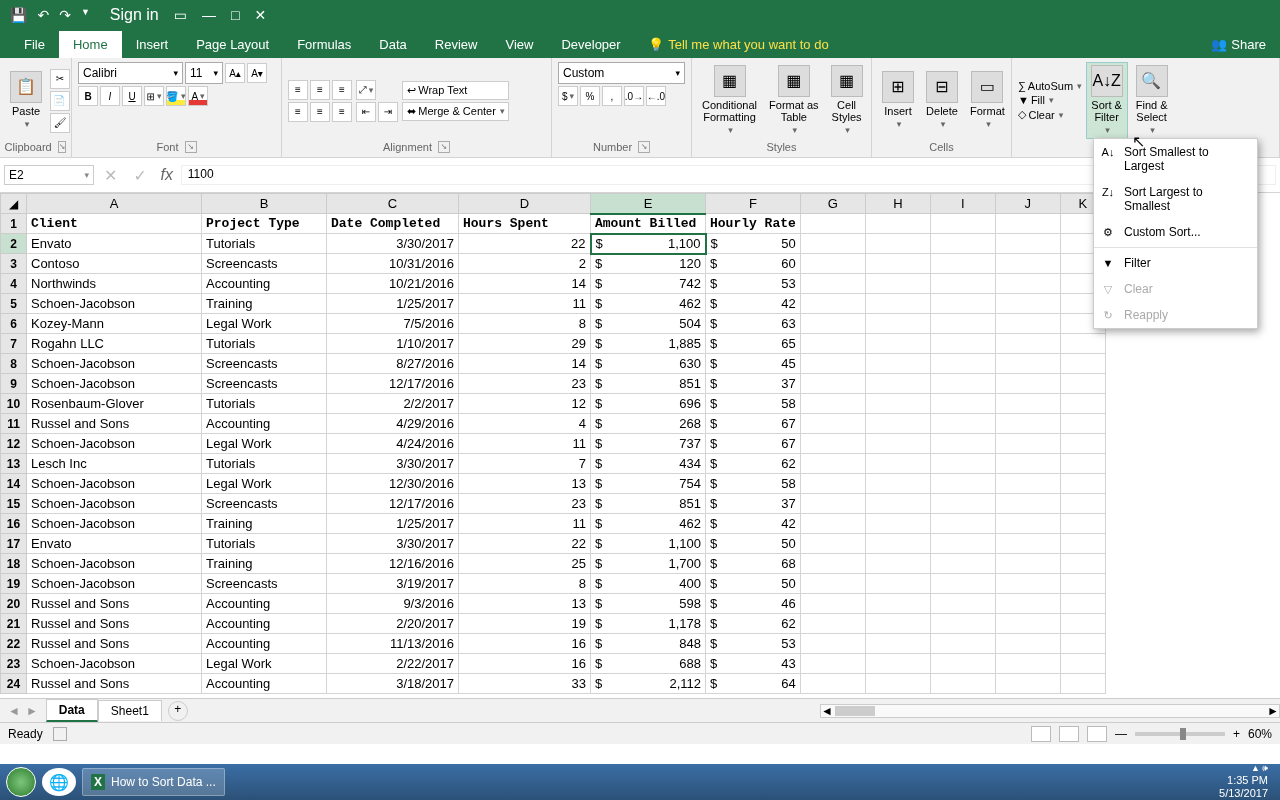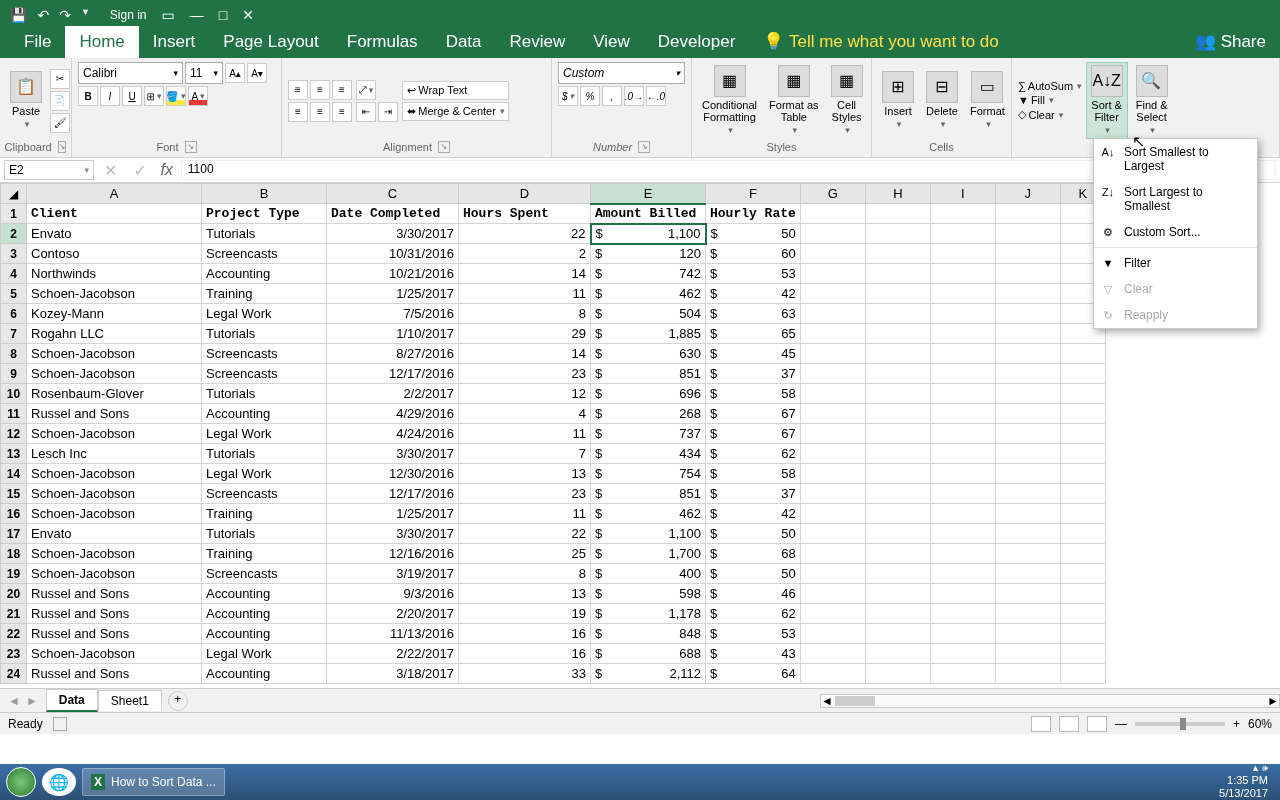--- a/index.html
+++ b/index.html
@@ -7,39 +7,39 @@
 
 
 .titlebar { background: #217346; height: 30px; display: flex; align-items: center; color: #fff; font-size: 12px; }
 .titlebar .qa { display: flex; gap: 10px; padding: 0 10px; }
 .titlebar .qa span { font-size: 14px; }
 .titlebar .title { flex: 1; text-align: center; }
 .titlebar .right { display: flex; gap: 15px; padding: 0 10px; align-items: center;}
 .titlebar .right span { font-size: 14px; }
 
 
-.tabs { background: #217346; height: 28px; display: flex; align-items: flex-end; padding-left: 10px; color: #fff; font-size: 17px; }
+.tabs { background: #217346; height: 28px; display: flex; align-items: flex-end; padding-left: 10px; color: #fff; font-size: 13px; }
 .tab { padding: 6px 14px; cursor: pointer; }
 .tab.active { background: #fff; color: #217346; }
 .tabs .share { margin-left: auto; padding: 6px 14px; display:flex; align-items:center; gap:4px;}
 
 
 .ribbon { background: #f1f1f1; height: 100px; border-bottom: 1px solid #d4d4d4; display: flex; font-size: 11px; position: relative; }
 .group { border-right: 1px solid #d4d4d4; padding: 4px 6px; display: flex; flex-direction: column; justify-content: space-between; }
 .group-label { text-align: center; color: #666; font-size: 11px; padding-top:2px;}
 .group-body { flex: 1; display: flex; align-items: center; gap: 4px; }
 .ribbon-btn { display: flex; flex-direction: column; align-items: center; padding: 2px 4px; cursor: pointer; font-size: 11px; text-align: center; line-height: 1.1; }
 .ribbon-btn .ico { width: 32px; height: 32px; background: #ddd; border: 1px solid #bbb; margin-bottom: 2px; display:flex; align-items:center; justify-content:center; font-size:16px;}
 .small-btn { width: 20px; height: 20px; border: 1px solid #ccc; background: #fff; display:flex; align-items:center; justify-content:center; font-size:10px; cursor:pointer;}
 .combo { border: 1px solid #ababab; background: #fff; height: 22px; font-size: 12px; padding: 2px 4px; display:flex; align-items:center; justify-content:space-between;}
 .ed-row { display:flex; gap:2px; align-items:center;}
 .ed-col { display:flex; flex-direction:column; gap:2px;}
 
 
-.formula-row { height: 25px; display: flex; align-items: center; border-bottom: 1px solid #d4d4d4; background: #fff; padding: 2px 4px; gap: 4px; }
+.formula-row { height: 35px; display: flex; align-items: center; border-bottom: 1px solid #d4d4d4; background: #fff; padding: 2px 4px; gap: 4px; }
 .namebox { width: 90px; border: 1px solid #ccc; height: 20px; font-size: 12px; padding: 1px 4px; display:flex; align-items:center; justify-content:space-between;}
 .fx-btn { width: 20px; text-align: center; color: #666; font-style: italic; }
 .formula-input { flex: 1; height: 20px; border: 1px solid #eee; padding: 1px 6px; font-size: 12px; }
 
 
 .grid { position: relative; height: 505px; overflow: hidden; background:#fff;}
 table.sheet { border-collapse: collapse; table-layout: fixed; font-size: 13px; }
 .colhdr th { background: #e6e6e6; border: 1px solid #ccc; font-weight: normal; height: 20px; }
 .rowhdr { background: #e6e6e6; border: 1px solid #ccc; text-align: center; width: 26px; font-size:12px; }
 td.cell { border: 1px solid #d4d4d4; padding: 1px 4px; height: 20px; white-space: nowrap; overflow: hidden; }
@@ -87,21 +87,21 @@
 <body>
 
 <div class="titlebar">
   <div class="qa">
     <span>💾</span>
     <span>↶</span>
     <span>↷</span>
     <span style="font-size:9px;">▼</span>
   </div>
   <div class="right">
-    <span style="font-size:12px;">Sign in</span>
+    <span style="font-size:16px;">Sign in</span>
     <span>▭</span>
     <span>—</span>
     <span>□</span>
     <span>✕</span>
   </div>
 </div>
 
 <div class="tabs">
   <div class="tab">File</div>
   <div class="tab active">Home</div>
@@ -206,21 +206,21 @@
             <span>Merge &amp; Center</span>
           </div>
       </div>
     </div>
     <div class="grp-bot">
         <span class="group-label">Alignment</span>
         <span class="dialoglauncher">↘</span>
       </div>
   </div>
 
-  <div class="group" style="width:140px;font-style:italic;">
+  <div class="group" style="width:140px;">
     <div class="group-body ed-col" style="align-items:stretch;">
       <div class="combo">
           <span>Custom</span>
           <span style="font-size:9px;">▾</span>
         </div>
       <div class="ed-row">
         <div class="small-btn caret">$</div>
         <div class="small-btn">%</div>
         <div class="small-btn">,</div>
         <div class="small-btn">.0→</div>

